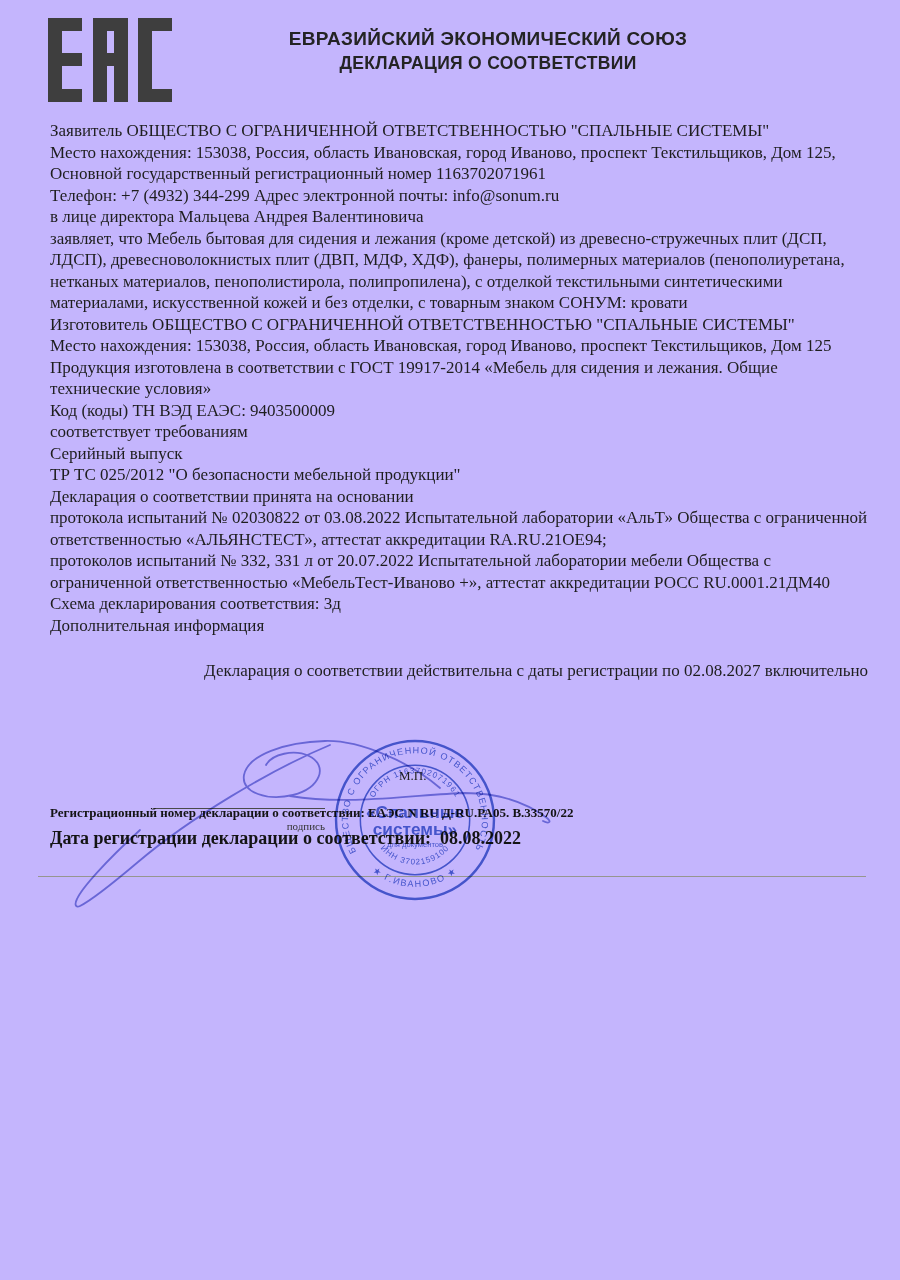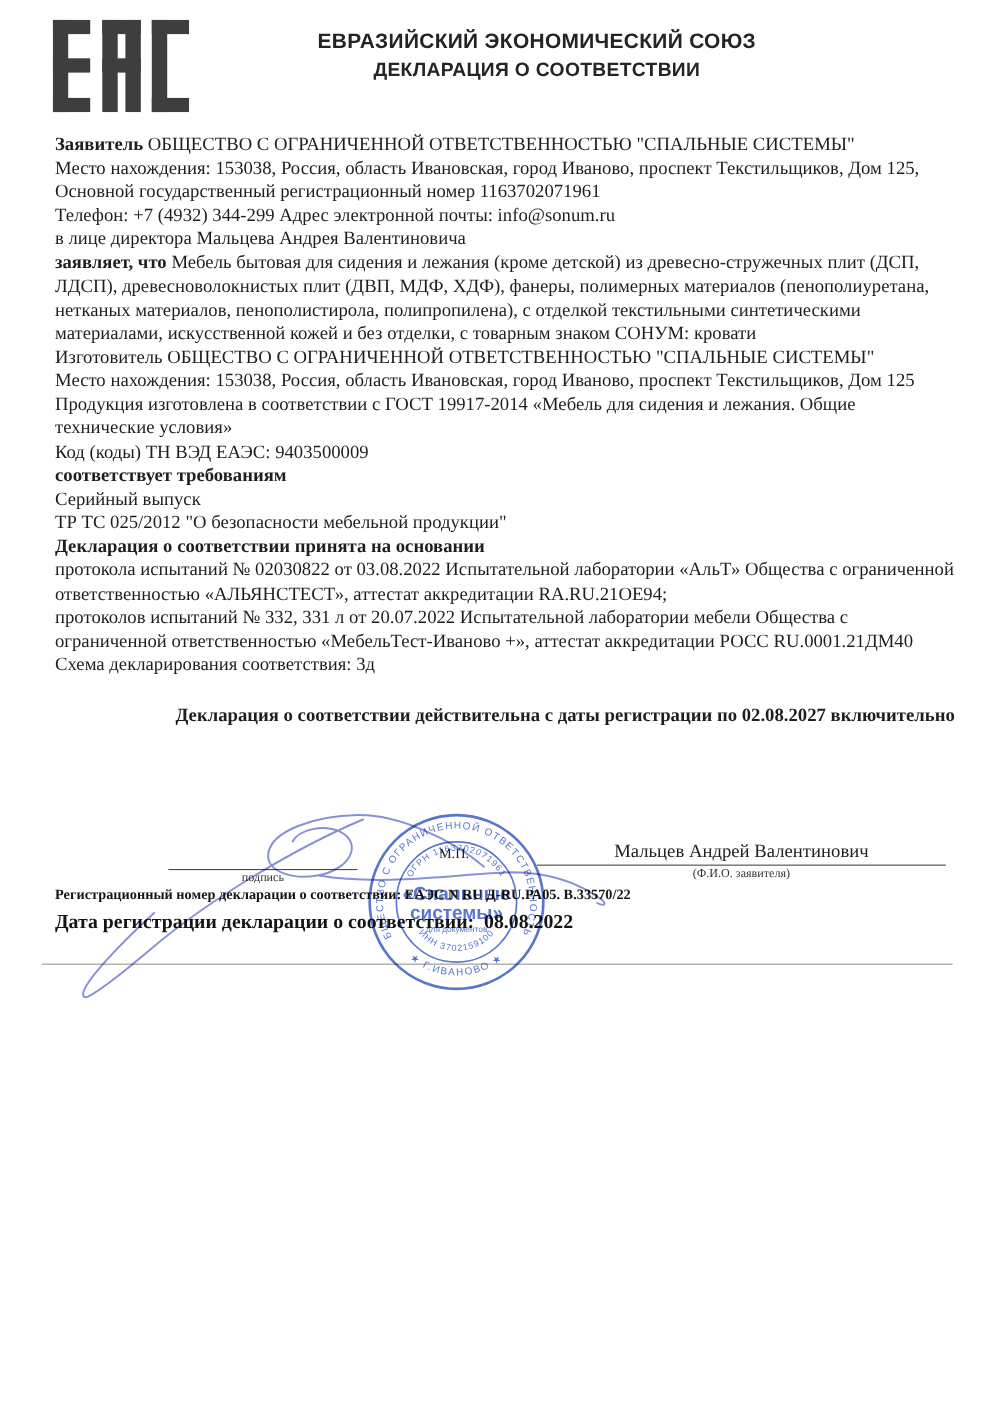--- a/index.html
+++ b/index.html
@@ -1,21 +1,21 @@
 <!DOCTYPE html>
 <html><head>
 <meta charset="utf-8">
 <style>
   html,body{margin:0;padding:0;}
   body{background:#e8e8e6;}
   .page{
     position:relative;
     width:900px;height:1280px;
     margin:0 auto;
-    background:#ffffff;
+    background:#c4b5fd;
     font-family:"Liberation Serif", serif;
     color:#1e1e1e;
     overflow:hidden;
   }
   
   .eac-logo{position:absolute;left:48px;top:18px;width:124px;height:84px;}
   .doc-title{
     position:absolute;left:0;right:0;top:26px;
     text-align:center;
     transform:translateX(38px);
@@ -24,29 +24,29 @@
     letter-spacing:.3px;
   }
   .doc-title .t1{font-size:19px;line-height:25px;}
   .doc-title .t2{font-size:17.5px;line-height:24px;}
   
   .doc-body{
     position:absolute;left:50px;top:120px;width:818px;
     font-size:17px;line-height:21.5px;
   }
   .para{margin:0;}
-  .para .b{font-weight:700;}
+  .para .b{font-weight:400;}
   .gap-md{margin-top:0;}
   .gap-lg{margin-top:24px;text-align:right;}
   
   .sign-line{
-    position:absolute;left:153px;top:790px;width:172px;
+    position:absolute;left:153px;top:808px;width:172px;
     border-top:1.4px solid #4a4a4a;
-    text-align:center;font-size:11px;color:#333;
-    padding-top:1px;
+    text-align:right;font-size:11px;color:#333;
+    padding-top:11px;
   }
   .mp{
     position:absolute;left:399px;top:768px;
     font-size:13px;color:#222;
   }
   .fio{
     position:absolute;left:488px;top:764px;width:372px;
     text-align:center;font-size:17px;color:#222;
   }
   .fio .fio-name{display:block;padding-bottom:2px;border-bottom:1.4px solid #4a4a4a;}
@@ -113,33 +113,30 @@
       <div class="para"><span>Место нахождения: 153038, Россия, область Ивановская, город Иваново, проспект Текстильщиков, Дом 125</span></div>
       <div class="para"><span>Продукция изготовлена в соответствии с ГОСТ 19917-2014 «Мебель для сидения и лежания. Общие технические условия»</span></div>
       <div class="para"><span>Код (коды) ТН ВЭД ЕАЭС: 9403500009</span></div>
       <div class="para"><span class="b">соответствует требованиям</span></div>
       <div class="para"><span>Серийный выпуск</span></div>
       <div class="para"><span>ТР ТС 025/2012 "О безопасности мебельной продукции"</span></div>
       <div class="para"><span class="b">Декларация о соответствии принята на основании</span></div>
       <div class="para"><span>протокола испытаний № 02030822 от 03.08.2022 Испытательной лаборатории «АльТ» Общества с ограниченной ответственностью «АЛЬЯНСТЕСТ», аттестат аккредитации RA.RU.21ОЕ94;</span></div>
       <div class="para"><span>протоколов испытаний № 332, 331 л от 20.07.2022 Испытательной лаборатории мебели Общества с ограниченной ответственностью «МебельТест-Иваново +», аттестат аккредитации РОСС RU.0001.21ДМ40</span></div>
       <div class="para gap-md"><span>Схема декларирования соответствия: 3д</span></div>
+      <div class="para"><span class="b">Дополнительная информация</span></div>
       <div class="para gap-lg"><span class="b">Декларация о соответствии действительна с даты регистрации по 02.08.2027 включительно</span></div>
     </div>
 
   <div class="sign-line">
     <span>подпись</span>
   </div>
 
   <div class="mp">М.П.</div>
 
-  <div class="fio">
-    <span class="fio-name">Мальцев Андрей Валентинович</span>
-    <span class="fio-cap">(Ф.И.О. заявителя)</span>
-  </div>
 
   <div class="reg-line">Регистрационный номер декларации о соответствии: ЕАЭС N RU Д-RU.РА05. В.33570/22</div>
   <div class="date-line">Дата регистрации декларации о соответствии:&nbsp; 08.08.2022</div>
 
   <div class="bottom-rule"></div>
 
   <svg class="stamp" viewBox="0 0 164 164" xmlns="http://www.w3.org/2000/svg">
     <defs>
       <path id="ringTop" d="M 24.8 115 A 66 66 0 1 1 139.2 115"></path>
       <path id="ringBottom" d="M 16 82 A 66 66 0 0 0 148 82"></path>

